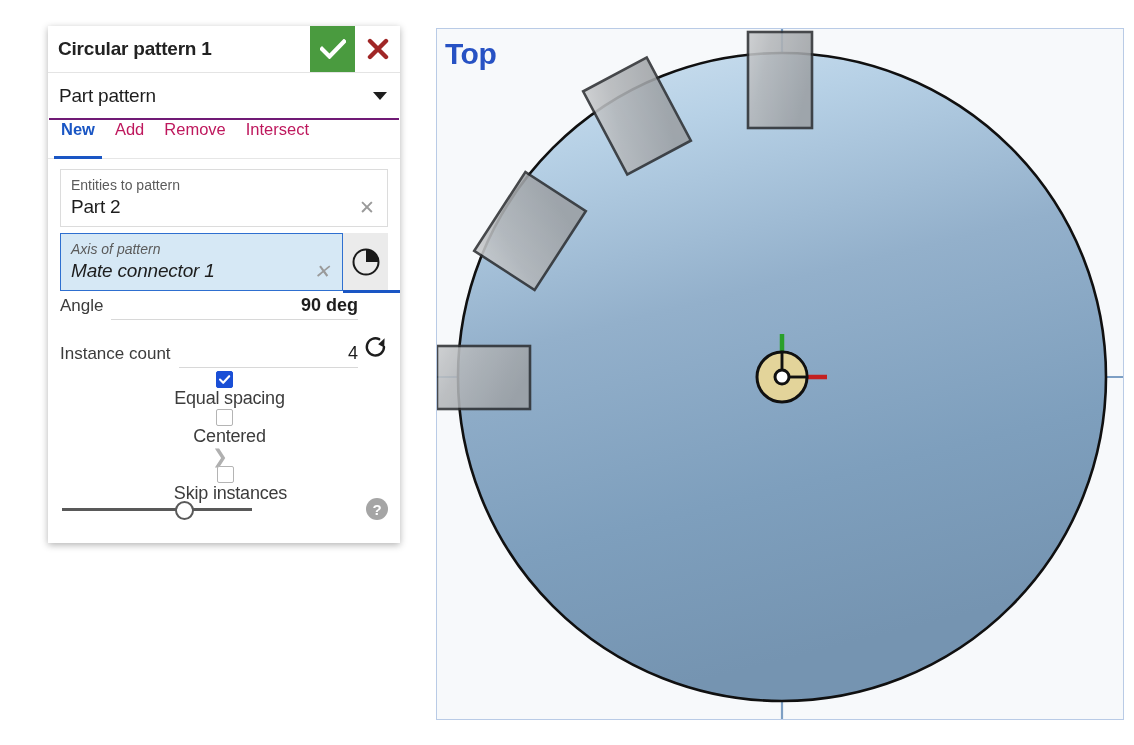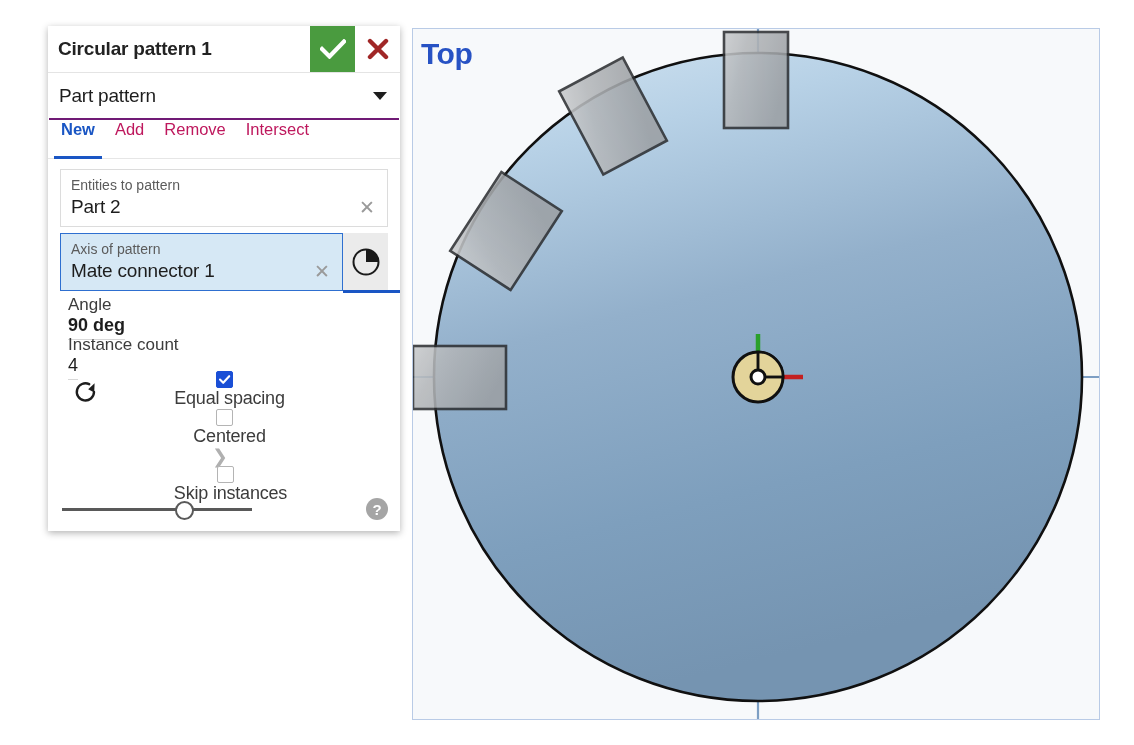--- a/index.html
+++ b/index.html
@@ -80,21 +80,21 @@
   }
   .tab.active { color: #1a56c4; font-weight: bold; }
   .tab.active::after {
     content: "";
     position: absolute;
     left: 3px; right: 3px; bottom: -1px;
     height: 3px;
     background: #1a56c4;
   }
 
-  .panel-body { padding: 10px 12px 0 12px; }
+  .panel-body { padding: 10px 12px 12px 12px; }
 
   
   .selbox {
     border: 1px solid #dcdcdc;
     background: #ffffff;
     padding: 7px 10px 8px 10px;
     box-sizing: border-box;
   }
   .selbox.focused {
     border: 1px solid #2e6fd0;
@@ -124,21 +124,20 @@
     left: 0; right: -12px; bottom: -2px;
     height: 3px;
     background: #1a56c4;
   }
 
   
   .param-row {
     display: flex; align-items: baseline;
     height: 36px;
     margin-top: 4px;
-    flex-direction: column;
   }
   .param-label { font-size: 17px; color: #3c3c3c; white-space: nowrap; }
   .param-field {
     flex: 1;
     margin-left: 8px;
     border-bottom: 1px solid #d8d8d8;
     text-align: right;
     font-size: 18px;
     font-weight: bold;
     color: #1d1d1d;
@@ -192,21 +191,21 @@
     background: #a5a5a5;
     color: #ffffff;
     font-size: 15px; font-weight: bold;
     display: flex; align-items: center; justify-content: center;
     cursor: pointer;
   }
 
   
   .viewport {
     position: absolute;
-    left: 388px; top: 28px;
+    left: 412px; top: 28px;
     width: 688px; height: 692px;
     background: #f7f9fb;
     border: 1px solid #b9cbe6;
     box-sizing: border-box;
     overflow: hidden;
   }
   .view-label {
     position: absolute; left: 8px; top: 8px;
     font-size: 30px; font-weight: bold;
     color: #2752c4;
@@ -251,21 +250,21 @@
     <div class="panel-body">
 
       <div class="selbox">
         <div class="selbox-caption">Entities to pattern</div>
         <div class="selbox-value-row">
           <span class="selbox-value">Part 2</span>
           <span class="clear-x">✕</span>
         </div>
       </div>
 
-      <div class="axis-row" style="margin-top:6px;">
+      <div class="axis-row" style="margin-top:6px;font-style:italic;">
         <div class="selbox focused">
           <div class="selbox-caption">Axis of pattern</div>
           <div class="selbox-value-row">
             <span class="selbox-value">Mate connector 1</span>
             <span class="clear-x">✕</span>
           </div>
         </div>
         <div class="axis-icon-btn">
           <svg width="30" height="30" viewBox="0 0 30 30">
             <circle cx="15" cy="15" r="12.5" fill="none" stroke="#1a1a1a" stroke-width="2"></circle>

